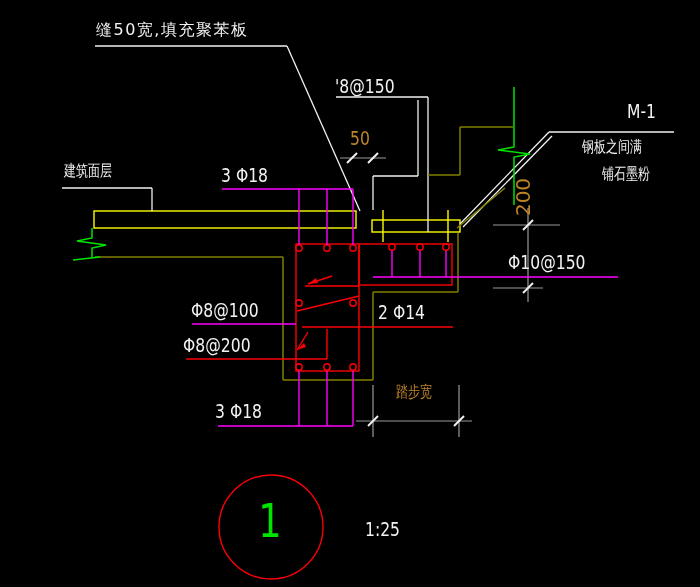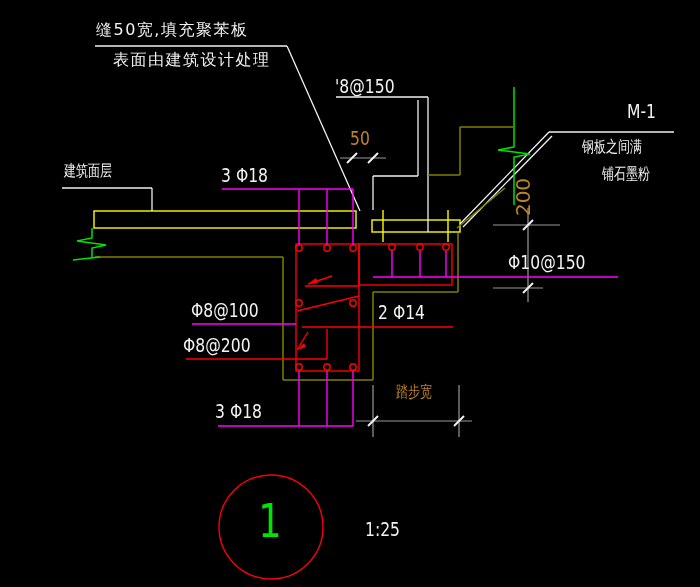--- a/index.html
+++ b/index.html
@@ -142,21 +142,20 @@
       <line x1="353" y1="371" x2="353" y2="426" class="st-m"></line>
       <line x1="218" y1="426" x2="353" y2="426" class="st-m"></line>
     </g>
 
     <g>
       <circle cx="271" cy="527" r="52" class="st-r"></circle>
     </g>
   </svg>
 
   <div class="lbl t-cjk" style="left:96px;top:22px;">缝50宽,填充聚苯板</div>
-  <div class="lbl t-cjk" style="left:113px;top:52px;">表面由建筑设计处理</div>
   <div class="lbl t-num" style="left:335px;top:76px;">'8@150</div>
   <div class="lbl t-num c-orange" style="left:350px;top:128px;">50</div>
   <div class="lbl t-num" style="left:627px;top:101px;">M-1</div>
   <div class="lbl t-cjkn" style="left:582px;top:139px;">钢板之间满</div>
   <div class="lbl t-cjkn" style="left:602px;top:166px;">铺石墨粉</div>
   <div class="lbl t-cjkn" style="left:64px;top:163px;">建筑面层</div>
   <div class="lbl t-num" style="left:221px;top:165px;">3 Φ18</div>
   <div class="lbl t-num c-orange" id="dim200" style="left:513px;top:227px;">200</div>
   <div class="lbl t-num" style="left:508px;top:252px;">Φ10@150</div>
   <div class="lbl t-num" style="left:191px;top:300px;">Φ8@100</div>

